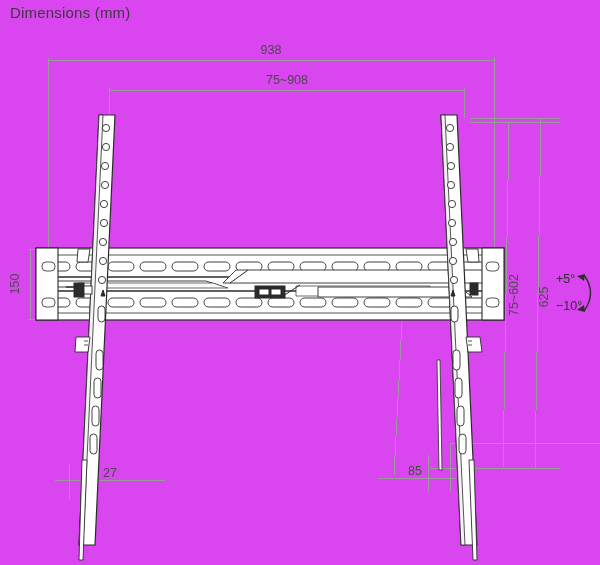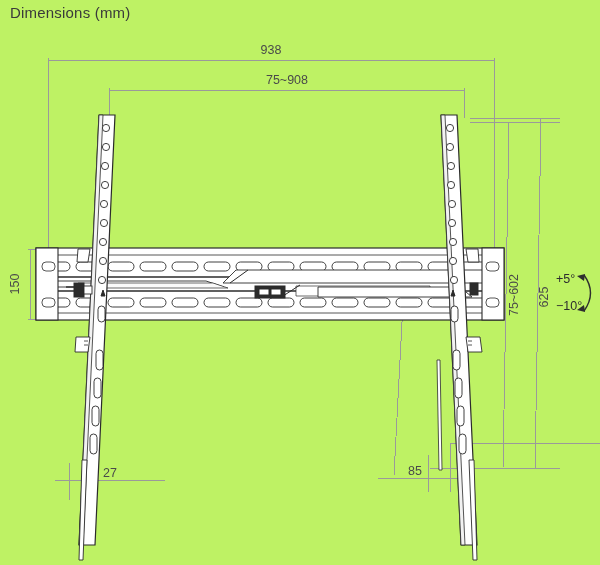--- a/index.html
+++ b/index.html
@@ -13,21 +13,21 @@
     height: 565px;
     overflow: hidden;
     font-family: "Liberation Sans", sans-serif;
     color: #3c3c3c;
     position: relative;
   }
   #stage {
     position: relative;
     width: 600px;
     height: 565px;
-    background: #bef264;
+    background: #d946ef;
   }
   #title {
     position: absolute;
     left: 10px;
     top: 4px;
     font-size: 15px;
     letter-spacing: 0.2px;
     color: #3a3a3a;
     font-family: "Liberation Sans", sans-serif;
     white-space: nowrap;

